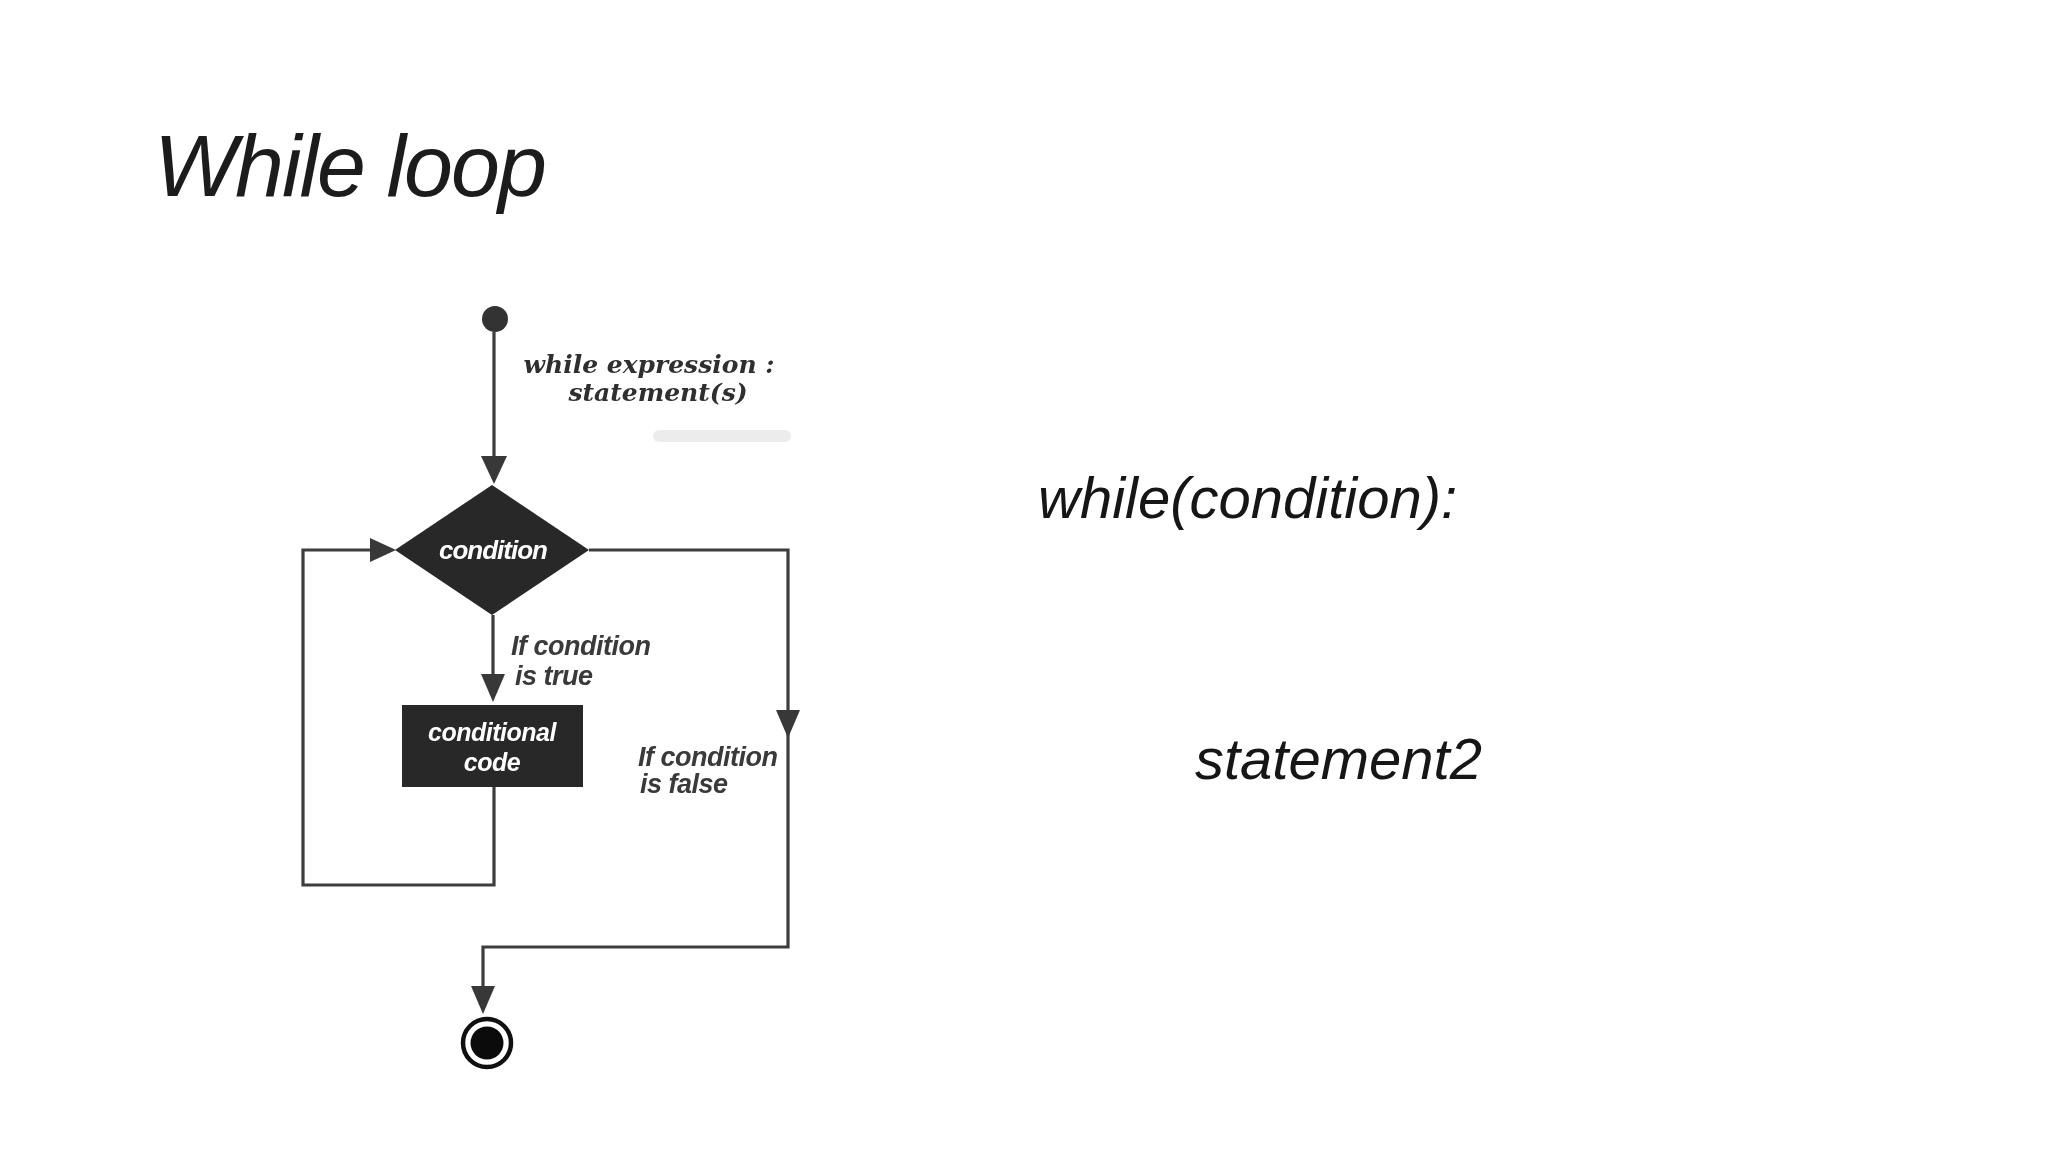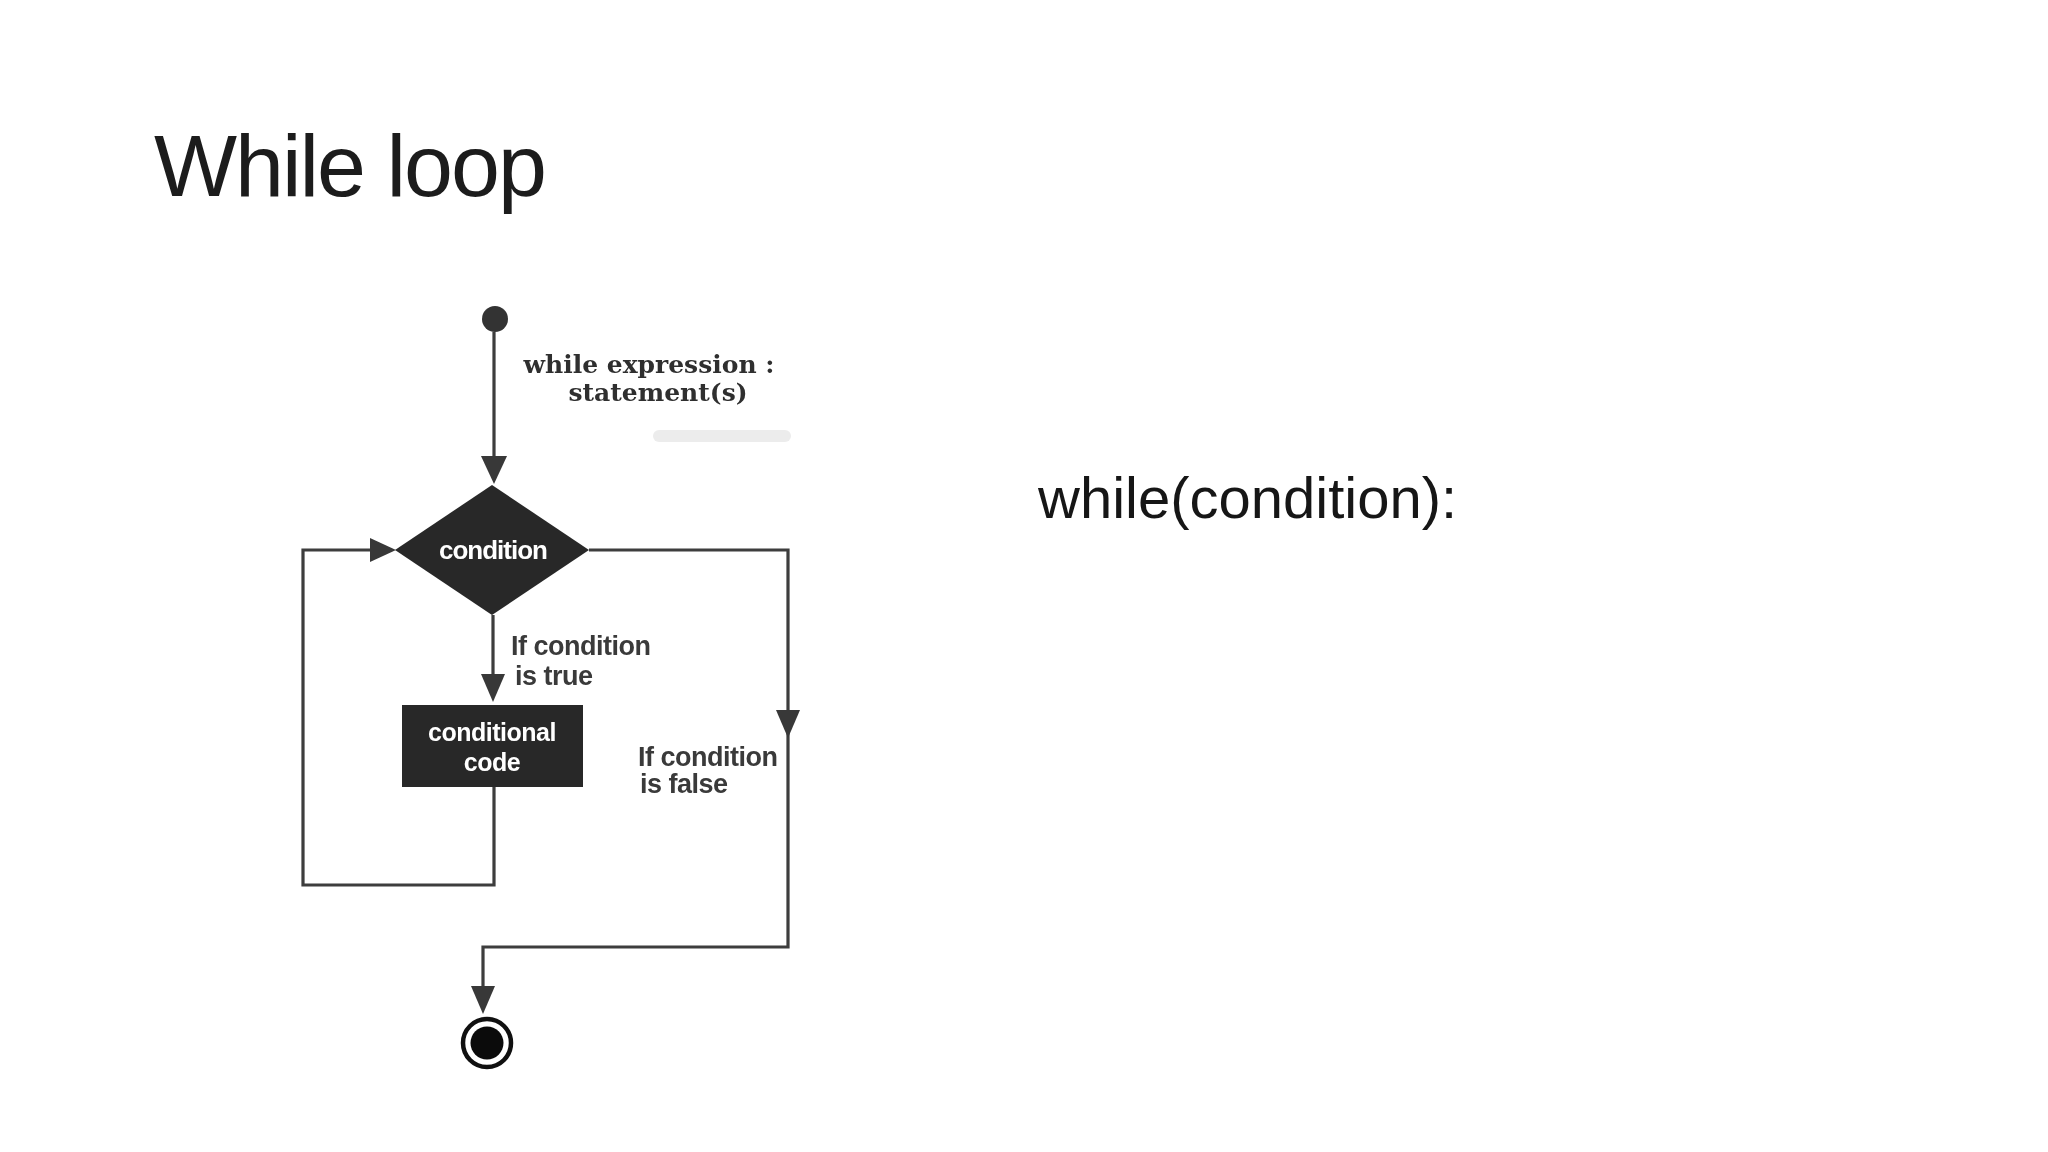--- a/index.html
+++ b/index.html
@@ -3,20 +3,21 @@
 <meta charset="utf-8">
 <style>
   html, body { margin: 0; padding: 0; background: #ffffff; }
   .slide {
     position: relative;
     width: 2048px;
     height: 1152px;
     background: #ffffff;
     overflow: hidden;
     font-family: "Liberation Sans", sans-serif;
+    font-style: italic;
   }
 
   
   .title {
     position: absolute;
     left: 154px;
     top: 122px;
     margin: 0;
     font-size: 88px;
     line-height: 88px;
@@ -117,18 +118,19 @@
     <text class="edge-label" x="638" y="766">If condition</text>
     <text class="edge-label" x="640" y="793">is false</text>
     <polygon class="arrowhead" points="471,986 495,986 483,1014"></polygon>
 
     <circle cx="487" cy="1043" r="24" fill="#ffffff" stroke-width="4.5" stroke="#101010"></circle>
     <circle cx="487" cy="1043" r="16.5" fill="#0b0b0b"></circle>
   </svg>
 
   <div class="code-block">
     <div class="code-line">while(condition):</div>
+    <div class="code-line indent">statement2</div>
     
     
     
   </div>
 
 </div>
 
 </body></html>

